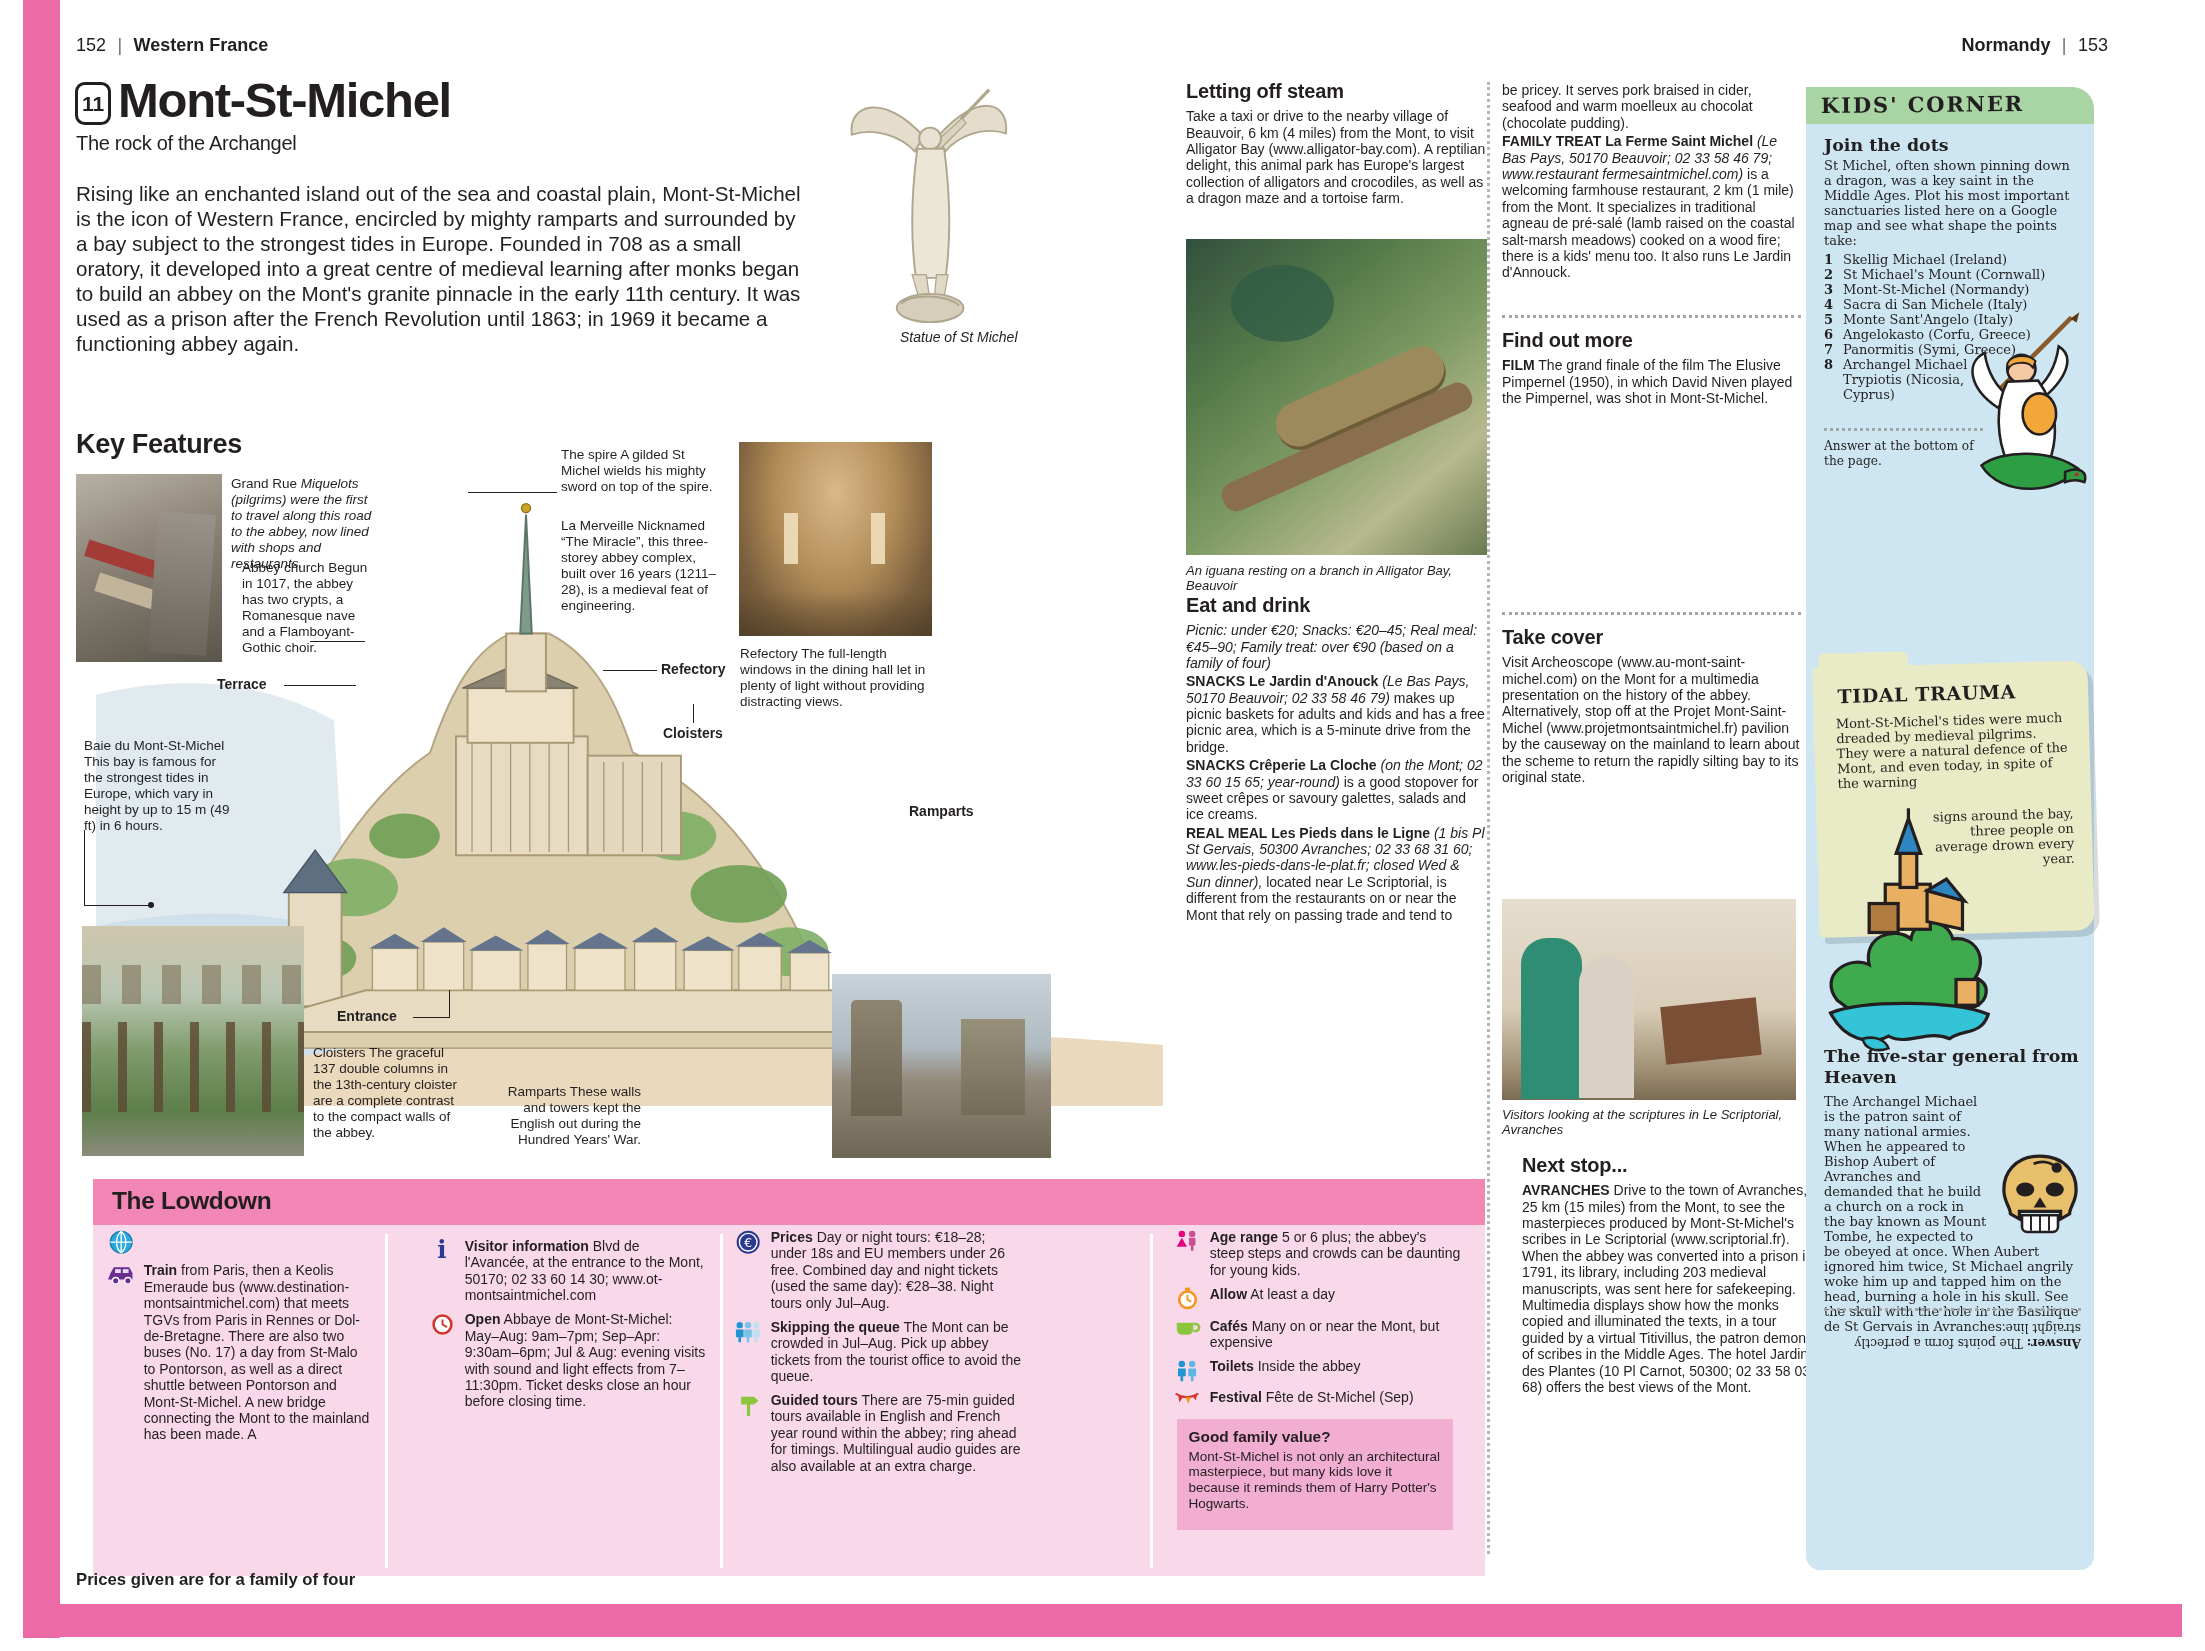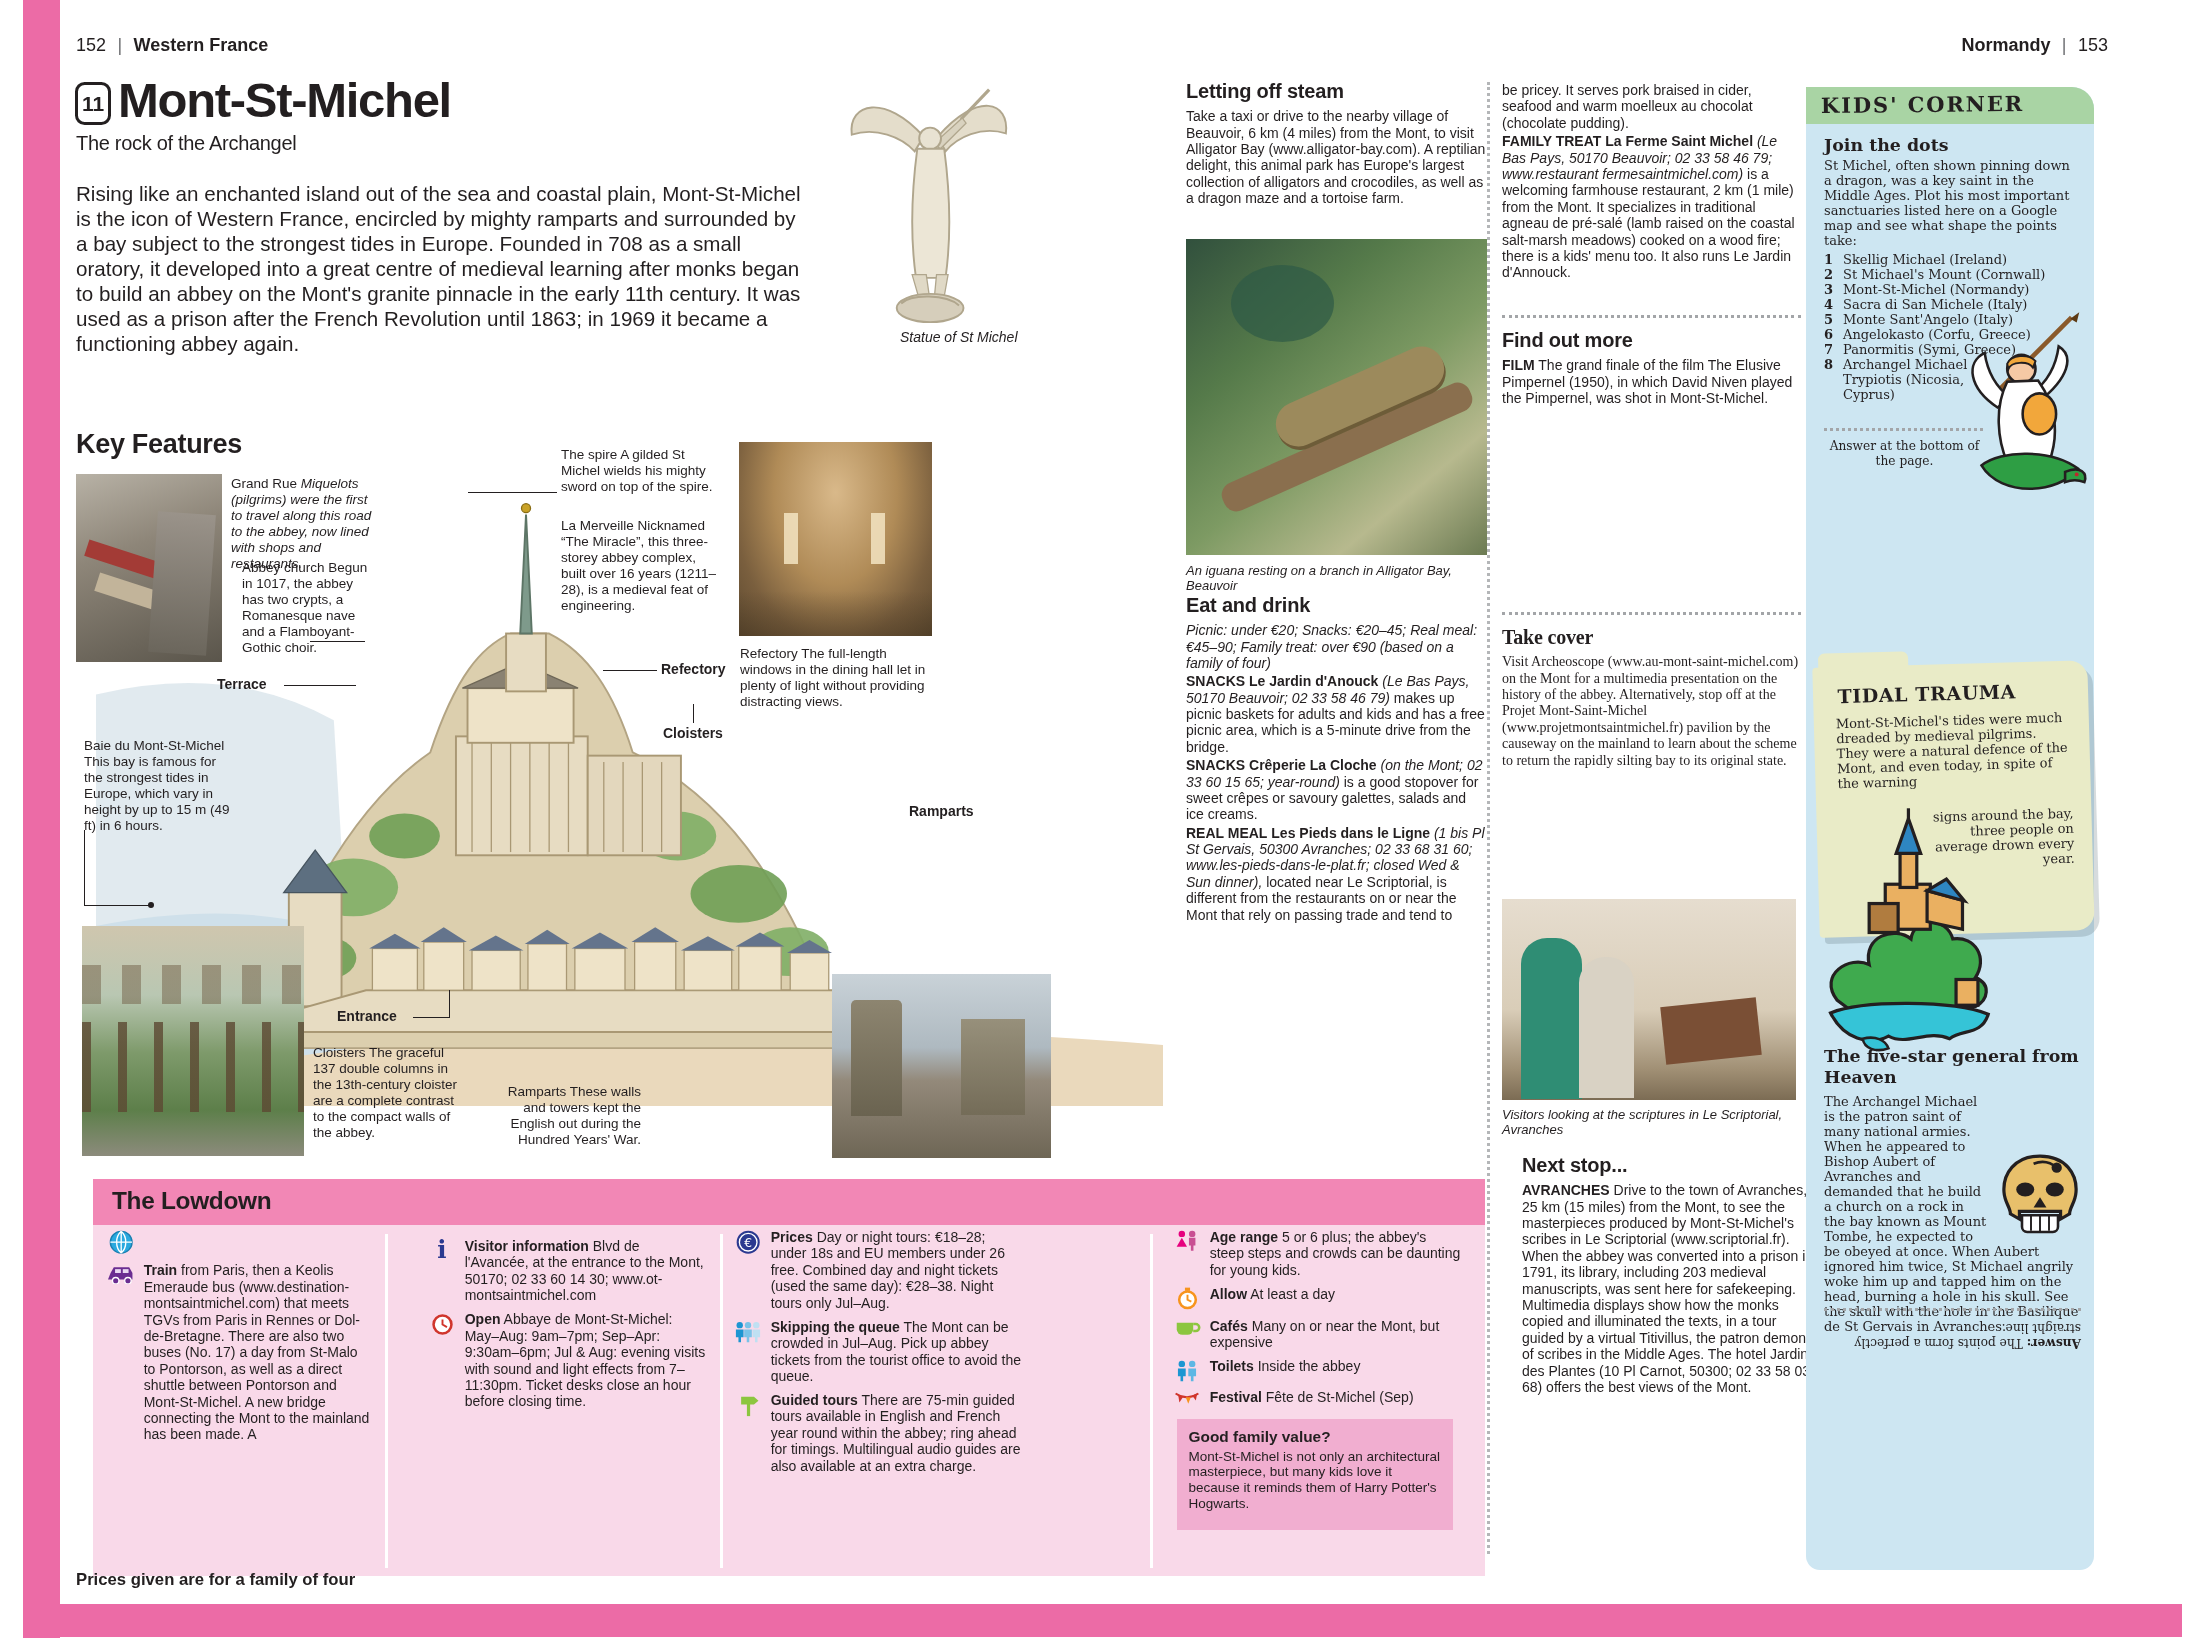--- a/index.html
+++ b/index.html
@@ -258,21 +258,21 @@
 </div>
 <div class="abs dotline" style="left:1502px;top:315px;width:299px;"></div>
 <div class="abs" style="left:1502px;top:329px;width:299px;">
   <div class="sechead">Find out more</div>
   <p class="colp">
     <span class="b">FILM</span>
     <span>The grand finale of the film The Elusive Pimpernel (1950), in which David Niven played the Pimpernel, was shot in Mont-St-Michel.</span>
   </p>
 </div>
 <div class="abs dotline" style="left:1502px;top:612px;width:299px;"></div>
-<div class="abs" style="left:1502px;top:626px;width:299px;font-family:Liberation Serif, serif;">
+<div class="abs" style="left:1502px;top:626px;width:299px;">
   <div class="sechead">Take cover</div>
   <p class="colp">Visit Archeoscope (www.au-mont-saint-michel.com) on the Mont for a multimedia presentation on the history of the abbey. Alternatively, stop off at the Projet Mont-Saint-Michel (www.projetmontsaintmichel.fr) pavilion by the causeway on the mainland to learn about the scheme to return the rapidly silting bay to its original state.</p>
 </div>
 <div class="abs cap" style="left:1502px;top:1107px;width:294px;">Visitors looking at the scriptures in Le Scriptorial, Avranches</div>
 <div class="abs" style="left:1502px;top:1154px;width:299px;margin-left:20px;">
   <div class="sechead">Next stop...</div>
   <p class="colp">
     <span class="b">AVRANCHES</span>
     <span>Drive to the town of Avranches, 25 km (15 miles) from the Mont, to see the masterpieces produced by Mont-St-Michel's scribes in Le Scriptorial (www.scriptorial.fr). When the abbey was converted into a prison in 1791, its library, including 203 medieval manuscripts, was sent here for safekeeping. Multimedia displays show how the monks copied and illuminated the texts, in a tour guided by a virtual Titivillus, the patron demon of scribes in the Middle Ages. The hotel Jardin des Plantes (10 Pl Carnot, 50300; 02 33 58 03 68) offers the best views of the Mont.</span>
   </p>
@@ -314,21 +314,21 @@
         <span class="kid-num">7</span>
         <span>Panormitis (Symi, Greece)</span>
       </div>
     <div class="kid-row" style="width:193px;">
         <span class="kid-num">8</span>
         <span>Archangel Michael Trypiotis (Nicosia, Cyprus)</span>
       </div>
   </div>
 
   <div class="dotline" style="position:absolute;left:18px;top:341px;width:159px;"></div>
-  <div class="kp" style="position:absolute;left:18px;top:352px;width:161px;font-size:12.2px;text-align:center;">Answer at the bottom of the page.</div>
+  <div class="kp" style="position:absolute;left:18px;top:352px;width:161px;font-size:12.2px;">Answer at the bottom of the page.</div>
 
   <div style="position:absolute;left:156px;top:224px;width:129px;height:193px;">
     <svg width="129" height="193" viewBox="0 0 200 300">
       <line x1="60" y1="120" x2="170" y2="10" stroke="#8a5a2b" stroke-width="7"></line>
       <path d="M168 12 l14 -10 l-4 16 z" fill="#5d3a14"></path>
       <path d="M55 150 C10 120 5 80 35 65 C40 100 55 120 75 135 Z" fill="#fff" stroke="#231f20" stroke-width="4"></path>
       <path d="M120 140 C165 105 175 70 150 55 C145 92 128 115 105 130 Z" fill="#fff" stroke="#231f20" stroke-width="4"></path>
       <circle cx="92" cy="90" r="22" fill="#f6c9a5" stroke="#231f20" stroke-width="4"></circle>
       <path d="M70 82 a24 16 0 0 1 44 -4 l-4 10 a20 12 0 0 0 -38 2 z" fill="#f2a73b" stroke="#231f20" stroke-width="3"></path>
       <path d="M70 110 C50 150 55 200 70 235 L135 235 C150 195 148 150 118 108 Z" fill="#fff" stroke="#231f20" stroke-width="4"></path>

